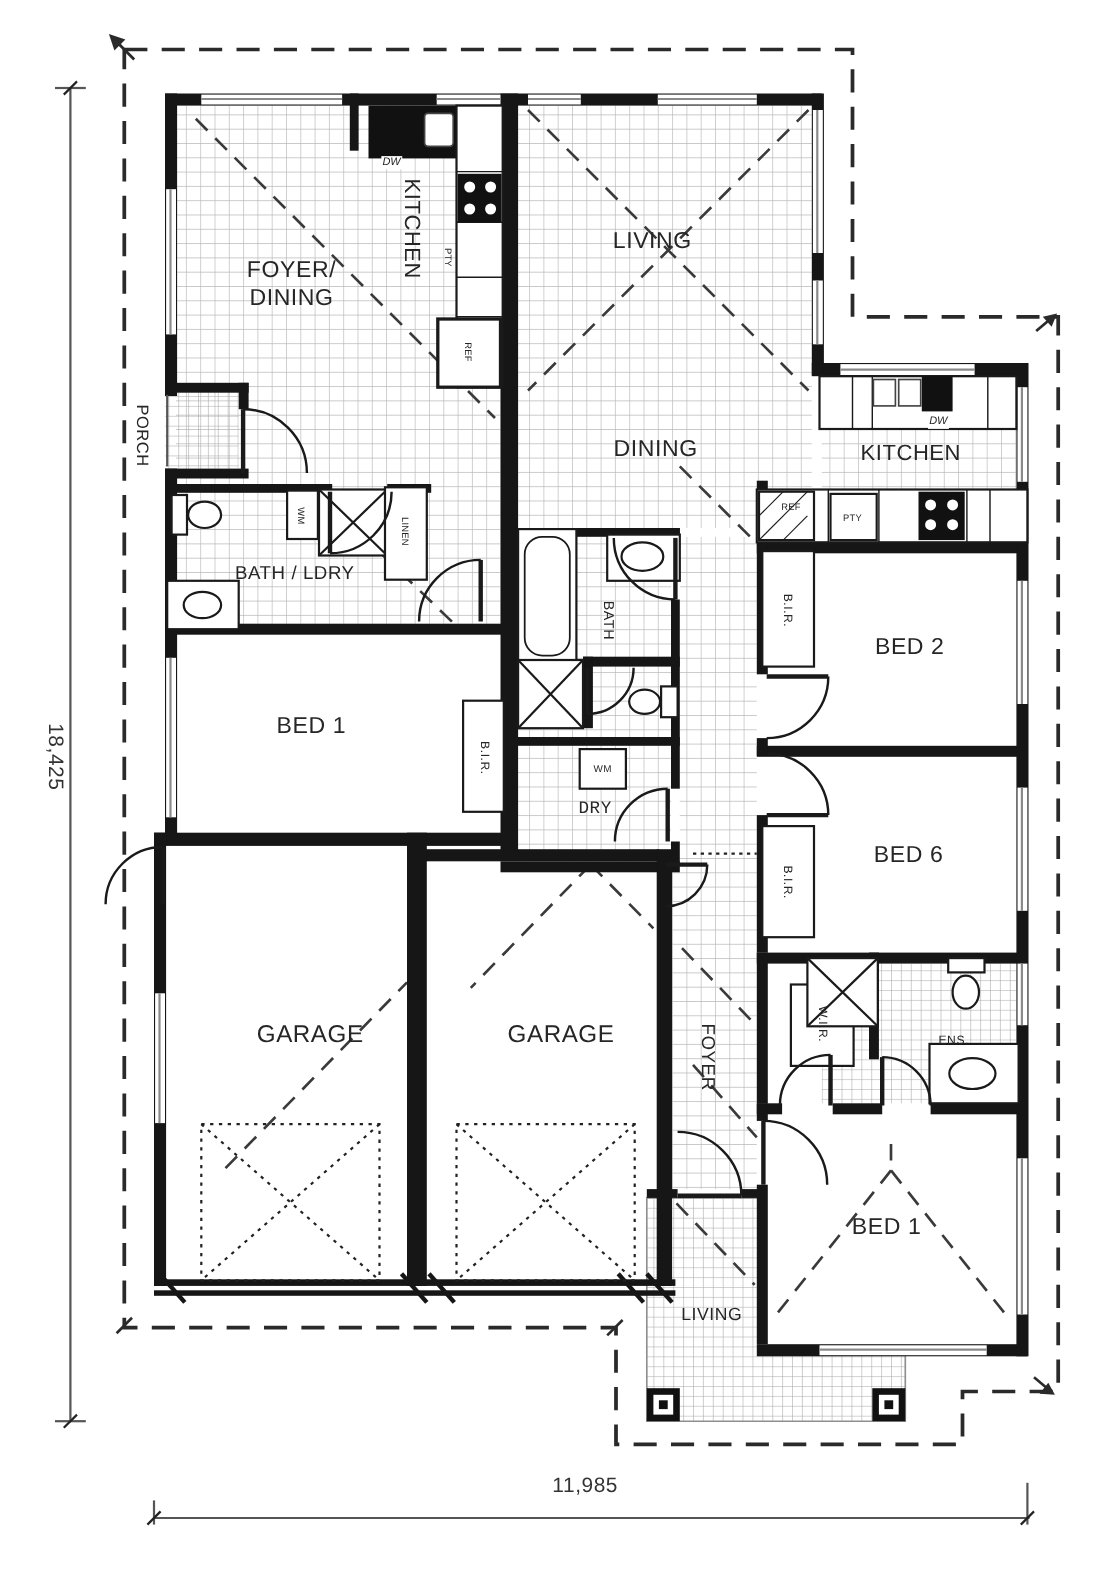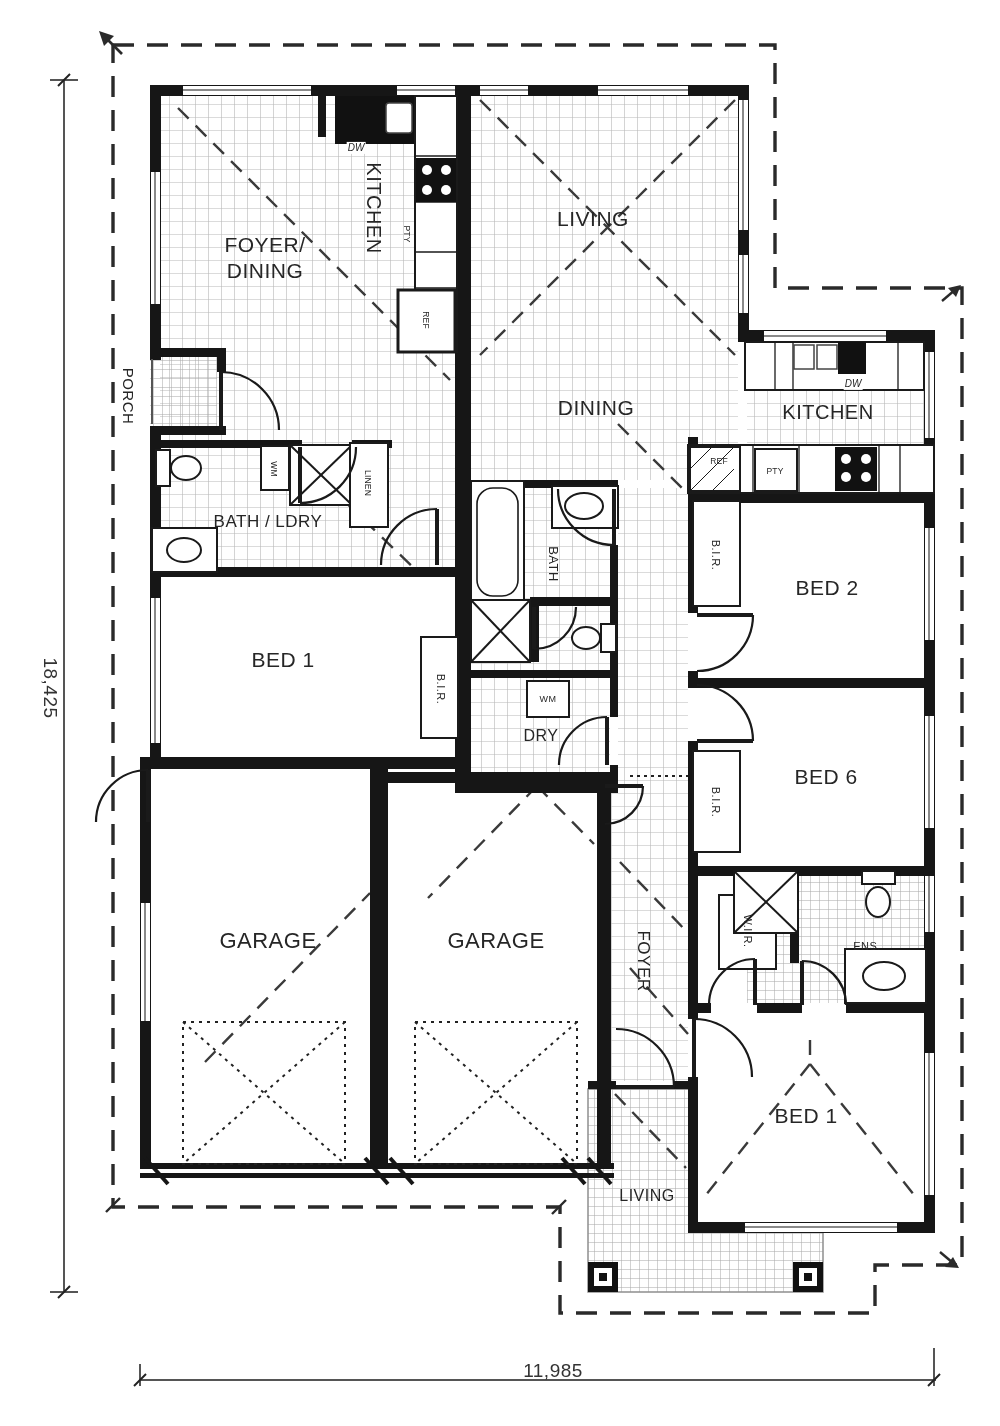--- a/index.html
+++ b/index.html
@@ -2,21 +2,21 @@
 <html><head>
 <meta charset="utf-8">
 <style>
   html,body{margin:0;padding:0;background:#fff;}
   #plan{position:relative;width:1000px;height:1426px;background:#fff;overflow:hidden;
         font-family:"Liberation Sans",sans-serif;}
   #plan svg{position:absolute;left:0;top:0;}
   .lbl{position:absolute;color:#262626;white-space:nowrap;letter-spacing:.5px;
        transform:translate(-50%,-50%);z-index:5;line-height:1.22;text-align:center;}
   .v{transform:translate(-50%,-50%) rotate(90deg);}
-  .s22{font-size:22px;} .s21{font-size:21px;} .s20{font-size:20px;} .s17{font-size:17px;}
+  .s22{font-size:22px;margin-left:14px;} .s21{font-size:21px;} .s20{font-size:20px;} .s17{font-size:17px;}
   .s16{font-size:16px;} .s15{font-size:15px;} .s13{font-size:13px;} .s11{font-size:11px;}
   .s9{font-size:9px;} .s8{font-size:8.5px;letter-spacing:.2px;} .s7{font-size:10px;letter-spacing:0;font-style:italic;}
   .dim{color:#333;}
   .chip{background:#fff;padding:0 1px;}
 </style>
 </head>
 <body>
 
 <div id="plan">
 
@@ -389,31 +389,31 @@
 <div class="lbl s21" style="left:593px;top:209px;margin-top:10px;">LIVING</div>
 <div class="lbl s21" style="left:596px;top:408px;">DINING</div>
 <div class="lbl s20" style="left:828px;top:412px;">KITCHEN</div>
 <div class="lbl s21" style="left:827px;top:588px;">BED 2</div>
 <div class="lbl s21" style="left:826px;top:777px;">BED 6</div>
 <div class="lbl s21" style="left:806px;top:1116px;">BED 1</div>
 <div class="lbl s11" style="left:867px;top:947px;">ENS.</div>
 <div class="lbl v s11" style="left:747px;top:931px;">W.I.R.</div>
 <div class="lbl v s17" style="left:643px;top:961px;">FOYER</div>
 <div class="lbl s16" style="left:647px;top:1196px;">LIVING</div>
-<div class="lbl s16" style="left:541px;top:736px;">DRY</div>
+<div class="lbl s16" style="left:541px;top:736px;font-family:Liberation Mono, monospace;">DRY</div>
 <div class="lbl v s13" style="left:553px;top:564px;">BATH</div>
 <div class="lbl v s11" style="left:440px;top:689px;">B.I.R.</div>
 <div class="lbl v s11" style="left:715px;top:555px;">B.I.R.</div>
 <div class="lbl v s11" style="left:715px;top:802px;">B.I.R.</div>
 <div class="lbl v s8" style="left:368px;top:483px;">LINEN</div>
 <div class="lbl v s8" style="left:274px;top:469px;">WM</div>
 <div class="lbl s9" style="left:548px;top:699px;">WM</div>
 <div class="lbl v s8" style="left:426px;top:320px;">REF</div>
 <div class="lbl v s8" style="left:407px;top:234px;">PTY</div>
 <div class="lbl s7 chip" style="left:356px;top:148px;">DW</div>
 <div class="lbl s8" style="left:719px;top:461px;">REF</div>
 <div class="lbl s8" style="left:775px;top:471px;">PTY</div>
 <div class="lbl s7 chip" style="left:853px;top:384px;">DW</div>
 
 <div class="lbl v dim" style="left:50px;top:688px;font-size:19px;">18,425</div>
-<div class="lbl dim" style="left:553px;top:1351px;font-size:19px;margin-top:20px;">11,985</div>
+<div class="lbl dim" style="left:532px;top:1351px;font-size:19px;">11,985</div>
 
 </div>
 
 </body></html>

